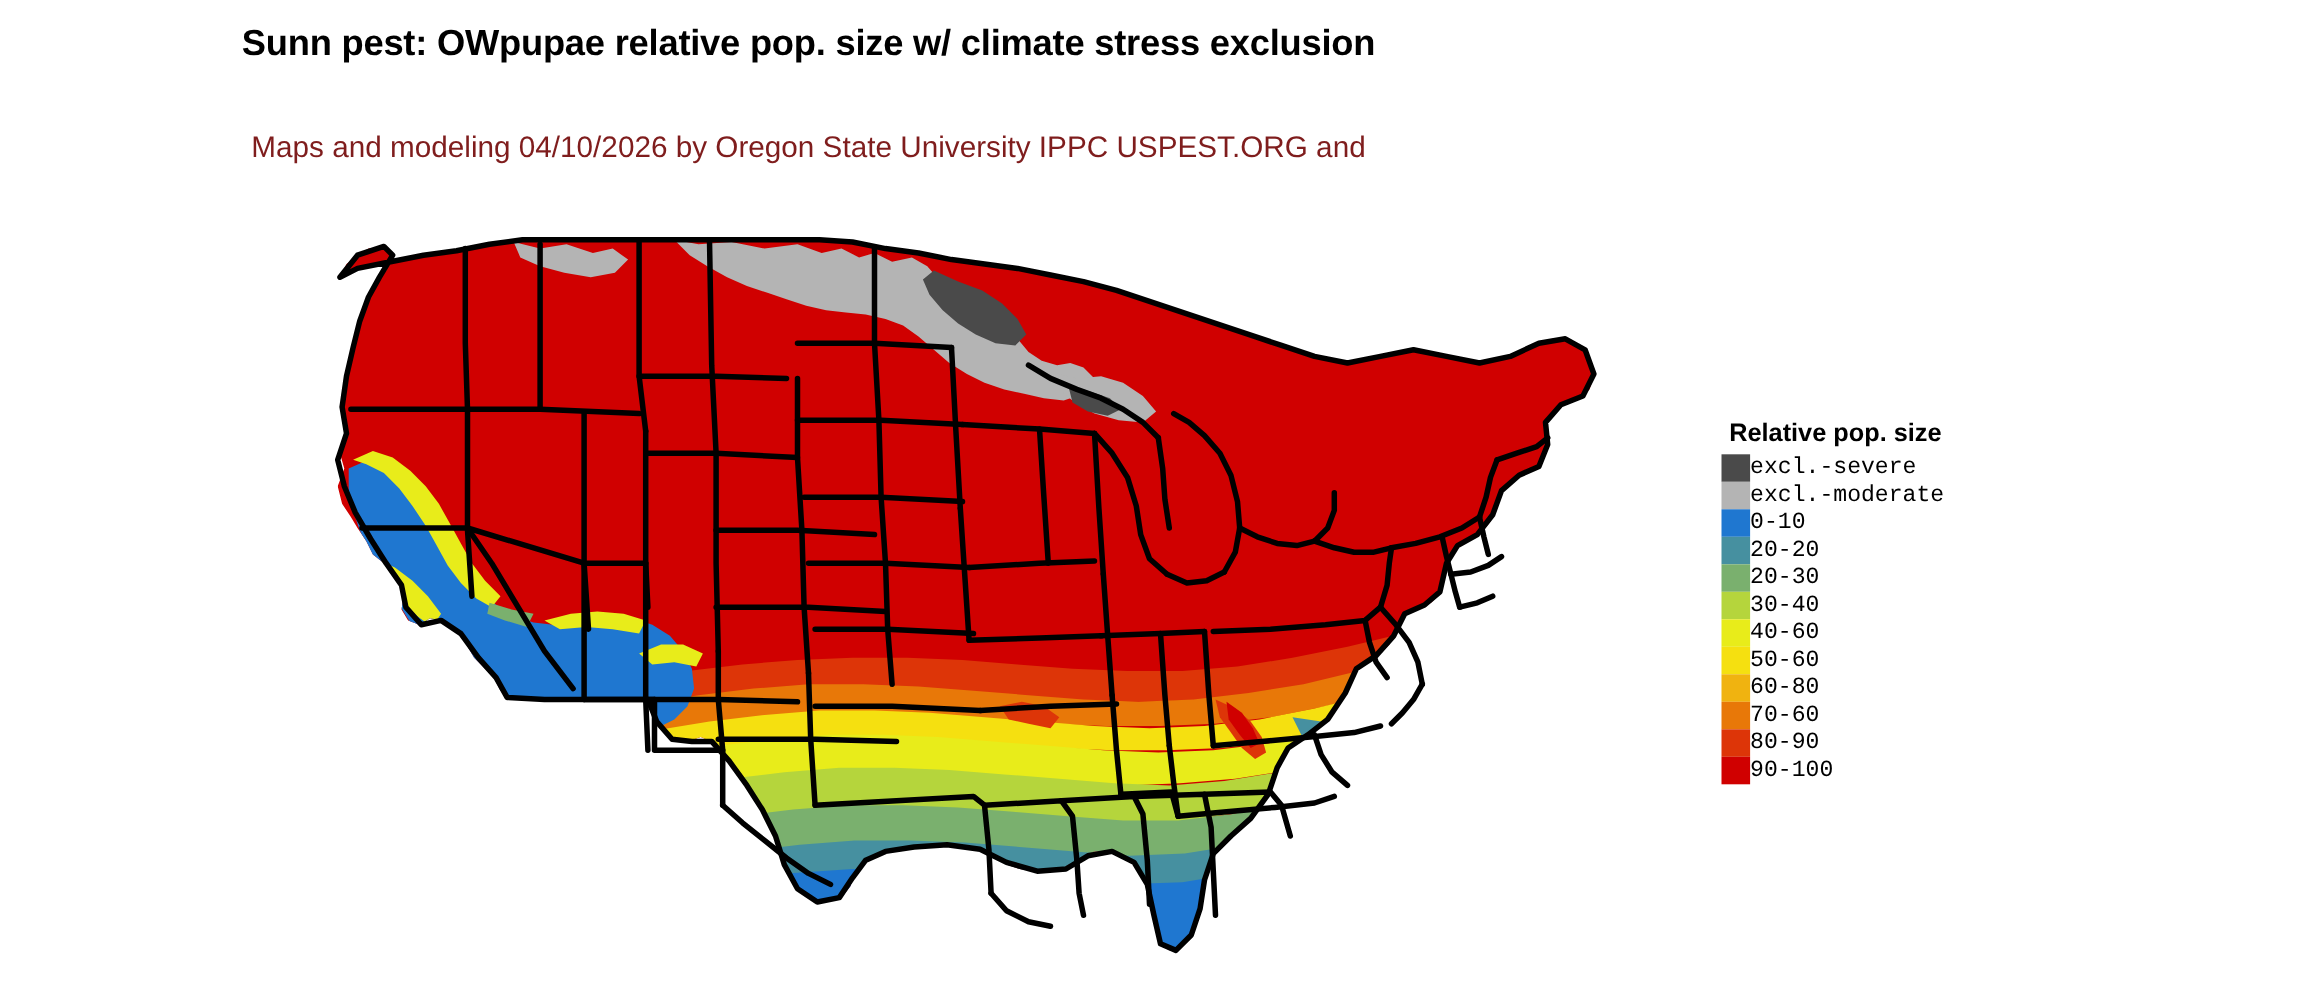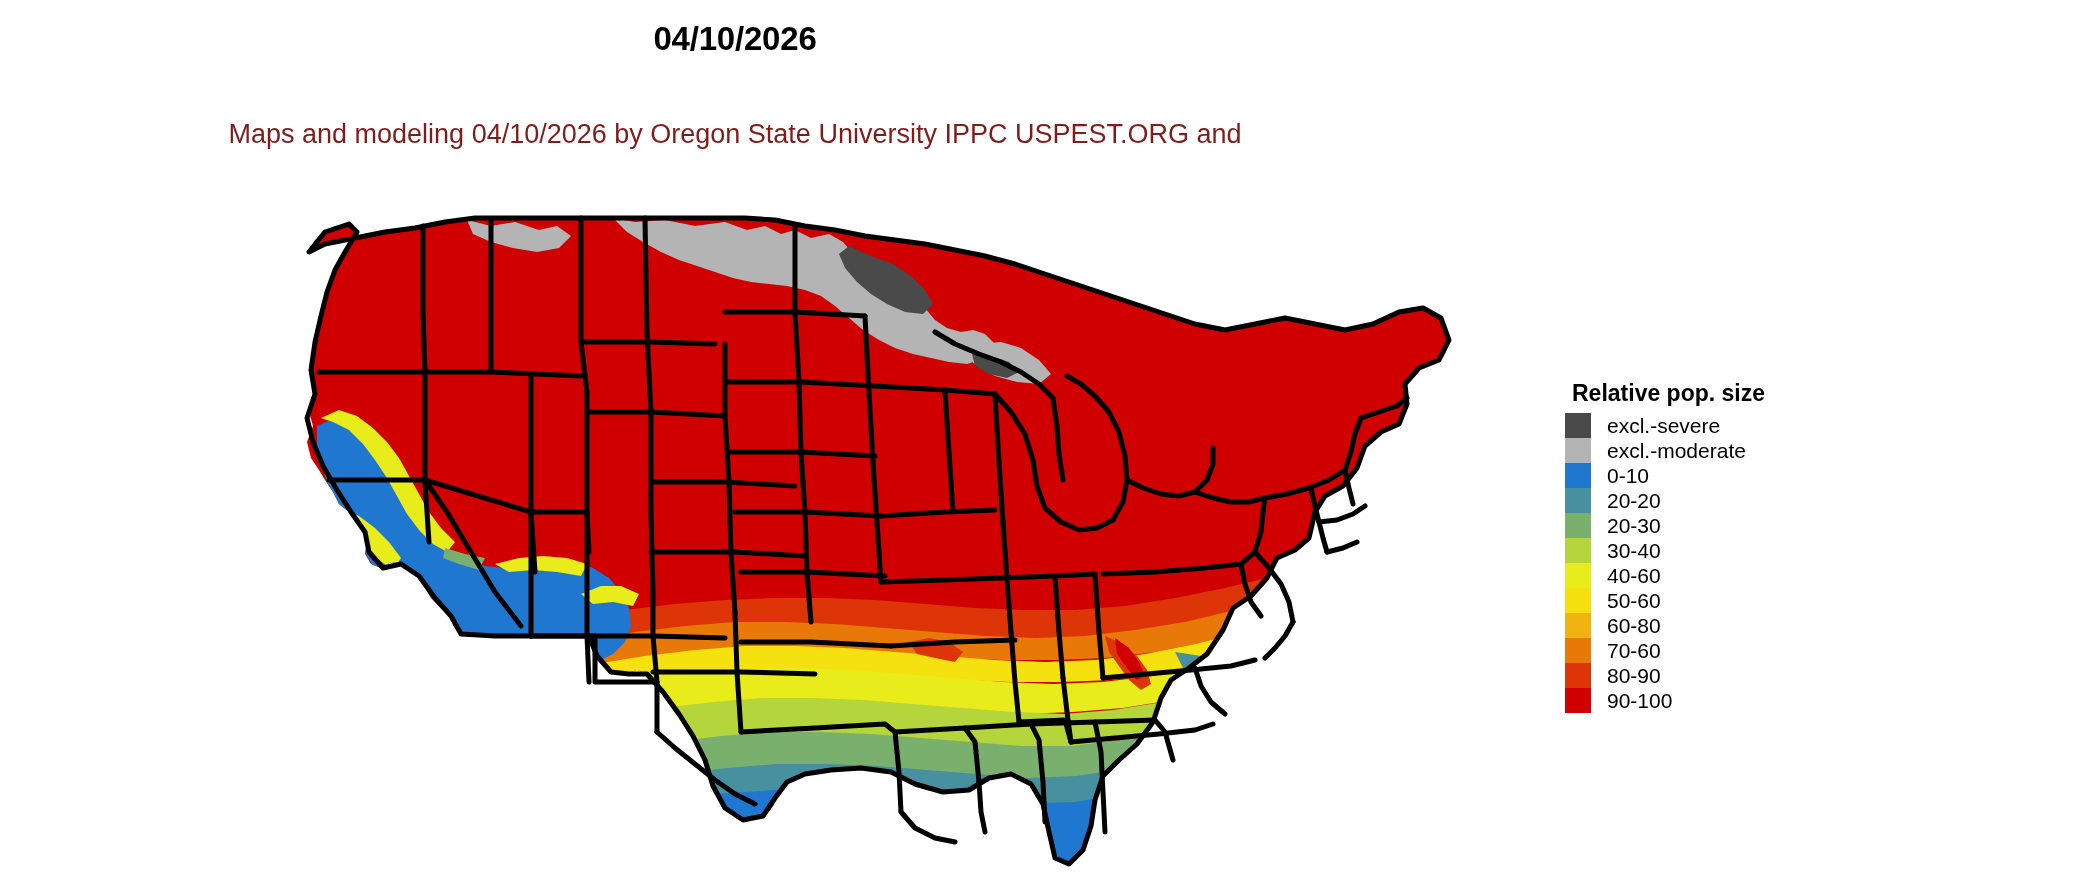--- a/index.html
+++ b/index.html
@@ -77,35 +77,35 @@
     display: flex;
     align-items: center;
     height: 25px;
   }
   .legend-swatch {
     width: 26px;
     height: 25px;
     flex: 0 0 26px;
   }
   .legend-label {
-    font-family: Liberation Sans, sans-serif;
+    font-family: Liberation Mono, monospace;
     font-size: 21px;
     color: #000000;
-    margin-left: 16px;
+    margin-left: 0;
     white-space: nowrap;
     line-height: 25px;
   }
 </style>
 </head>
 <body>
 
 <div id="page">
 
   <div id="title-block">
-    <div class="title-line">04/10/2026</div>
+    <div class="title-line">Sunn pest: OWpupae relative pop. size w/ climate stress exclusion</div>
   </div>
 
   <div id="subtitle-block">
     <div class="subtitle-line">Maps and modeling 04/10/2026 by Oregon State University IPPC USPEST.ORG and</div>
   </div>
 
   <div id="map-wrap">
     <svg id="map-svg" viewBox="0 0 1230 660" xmlns="http://www.w3.org/2000/svg">
       <defs>
 

